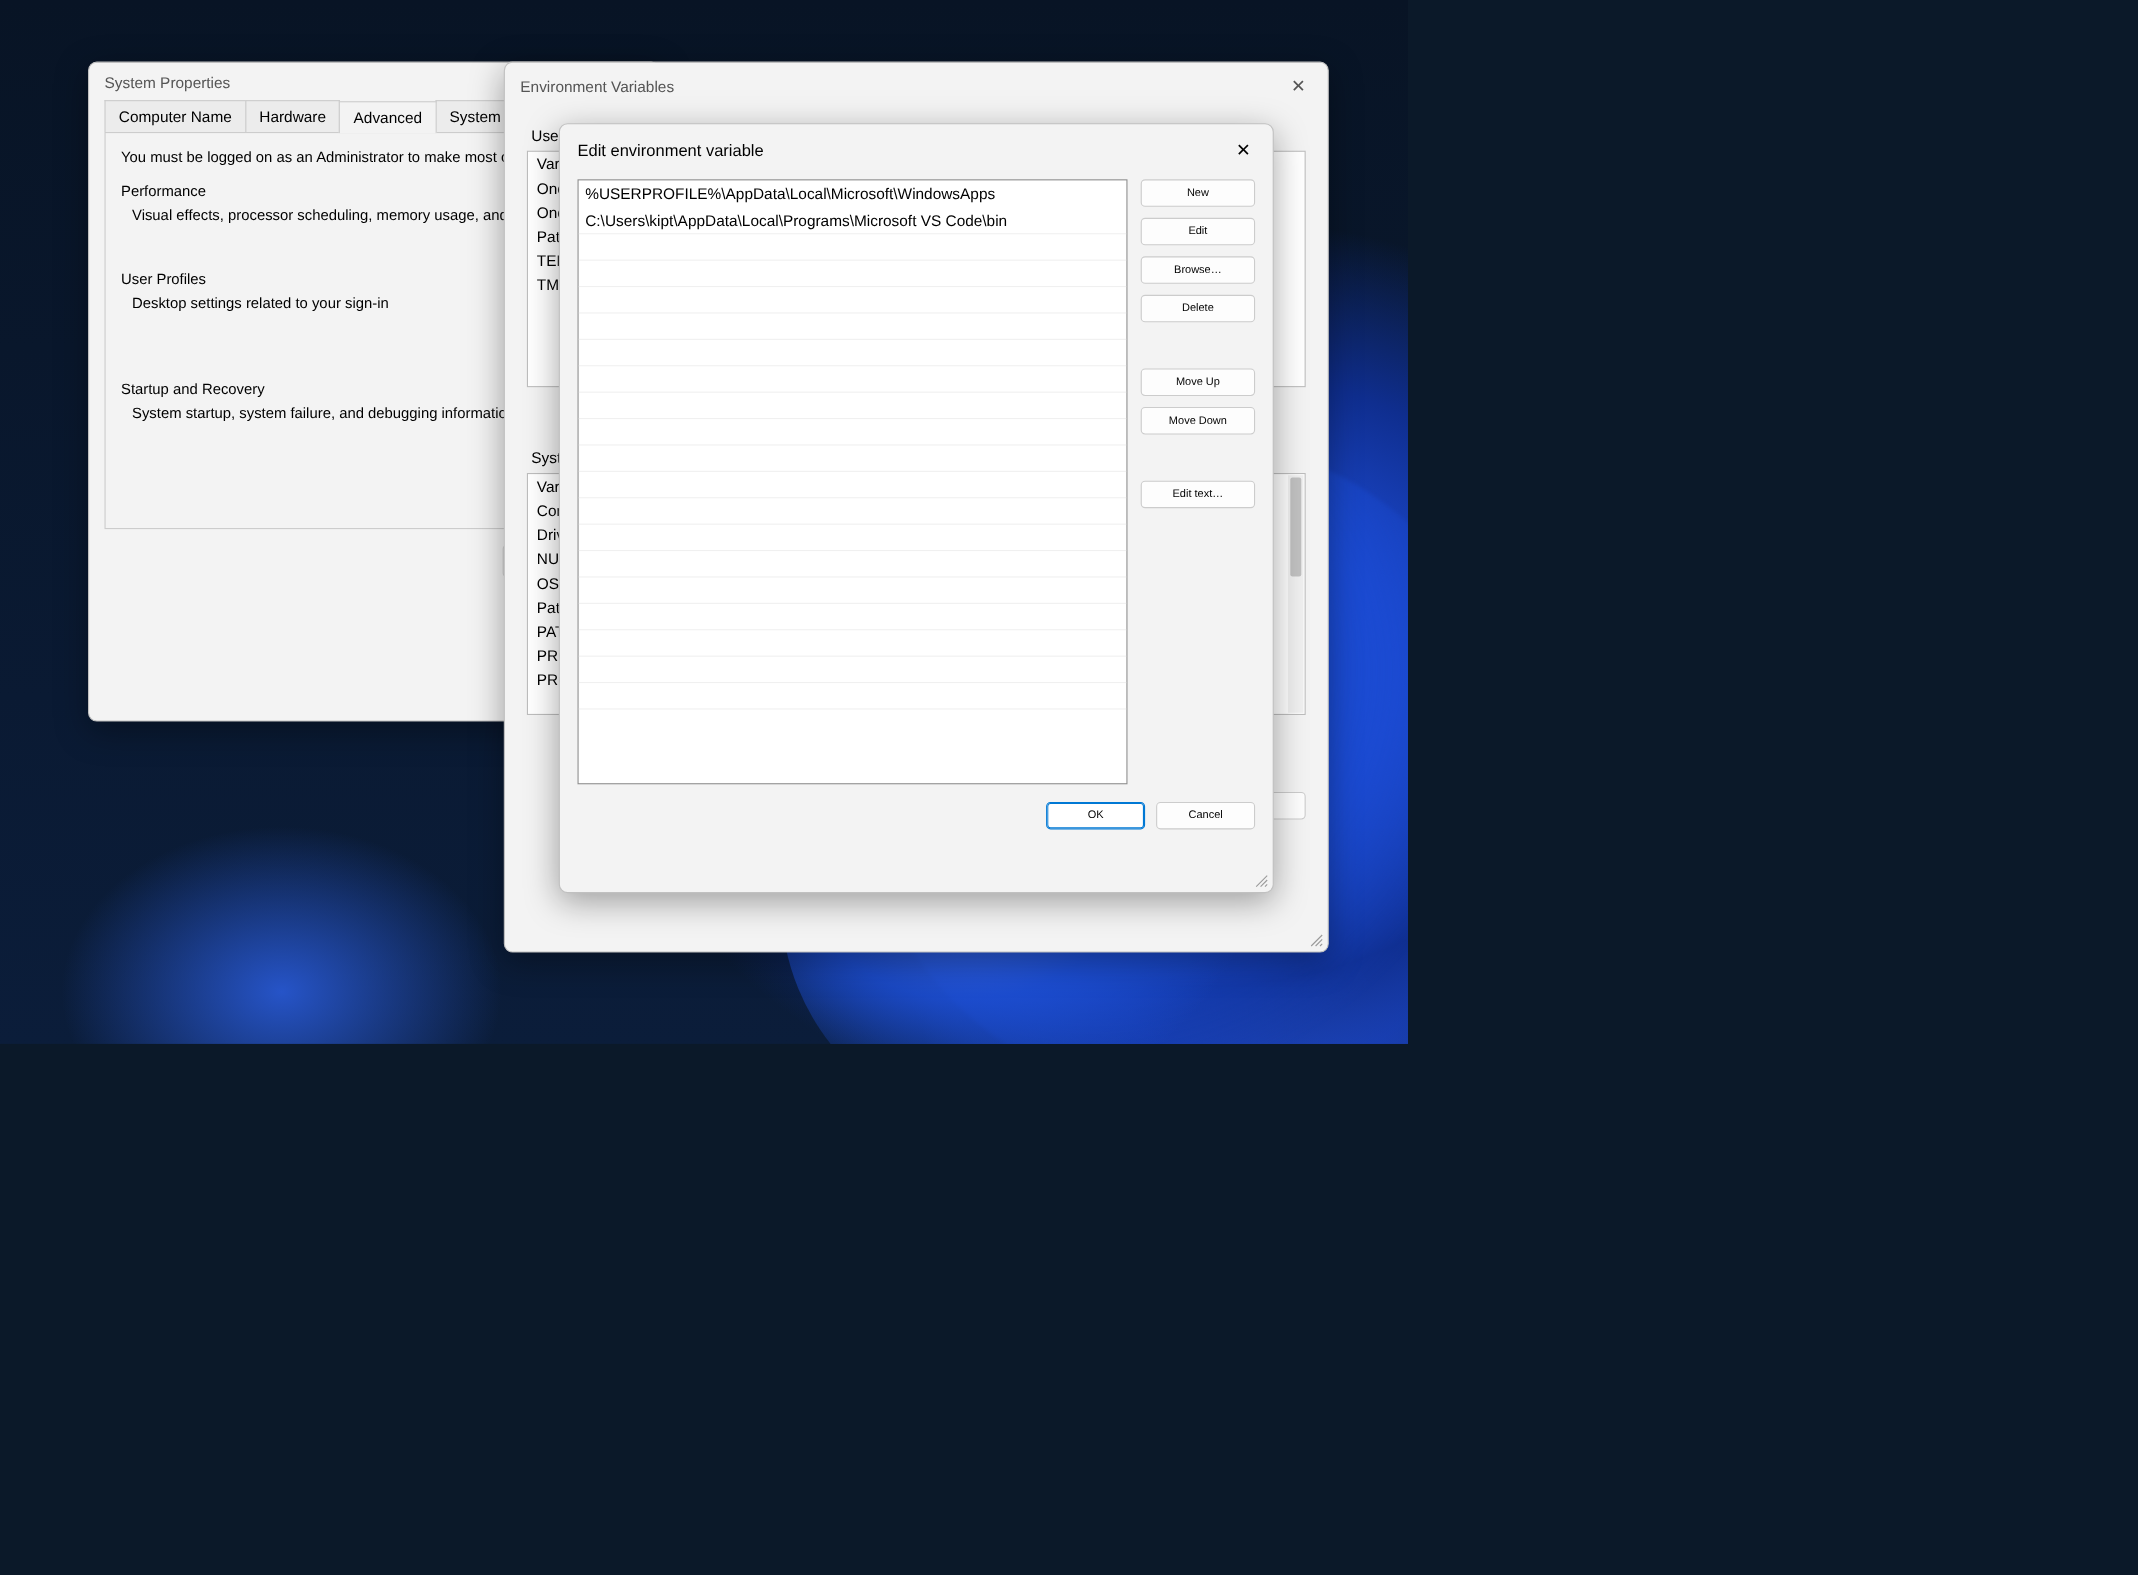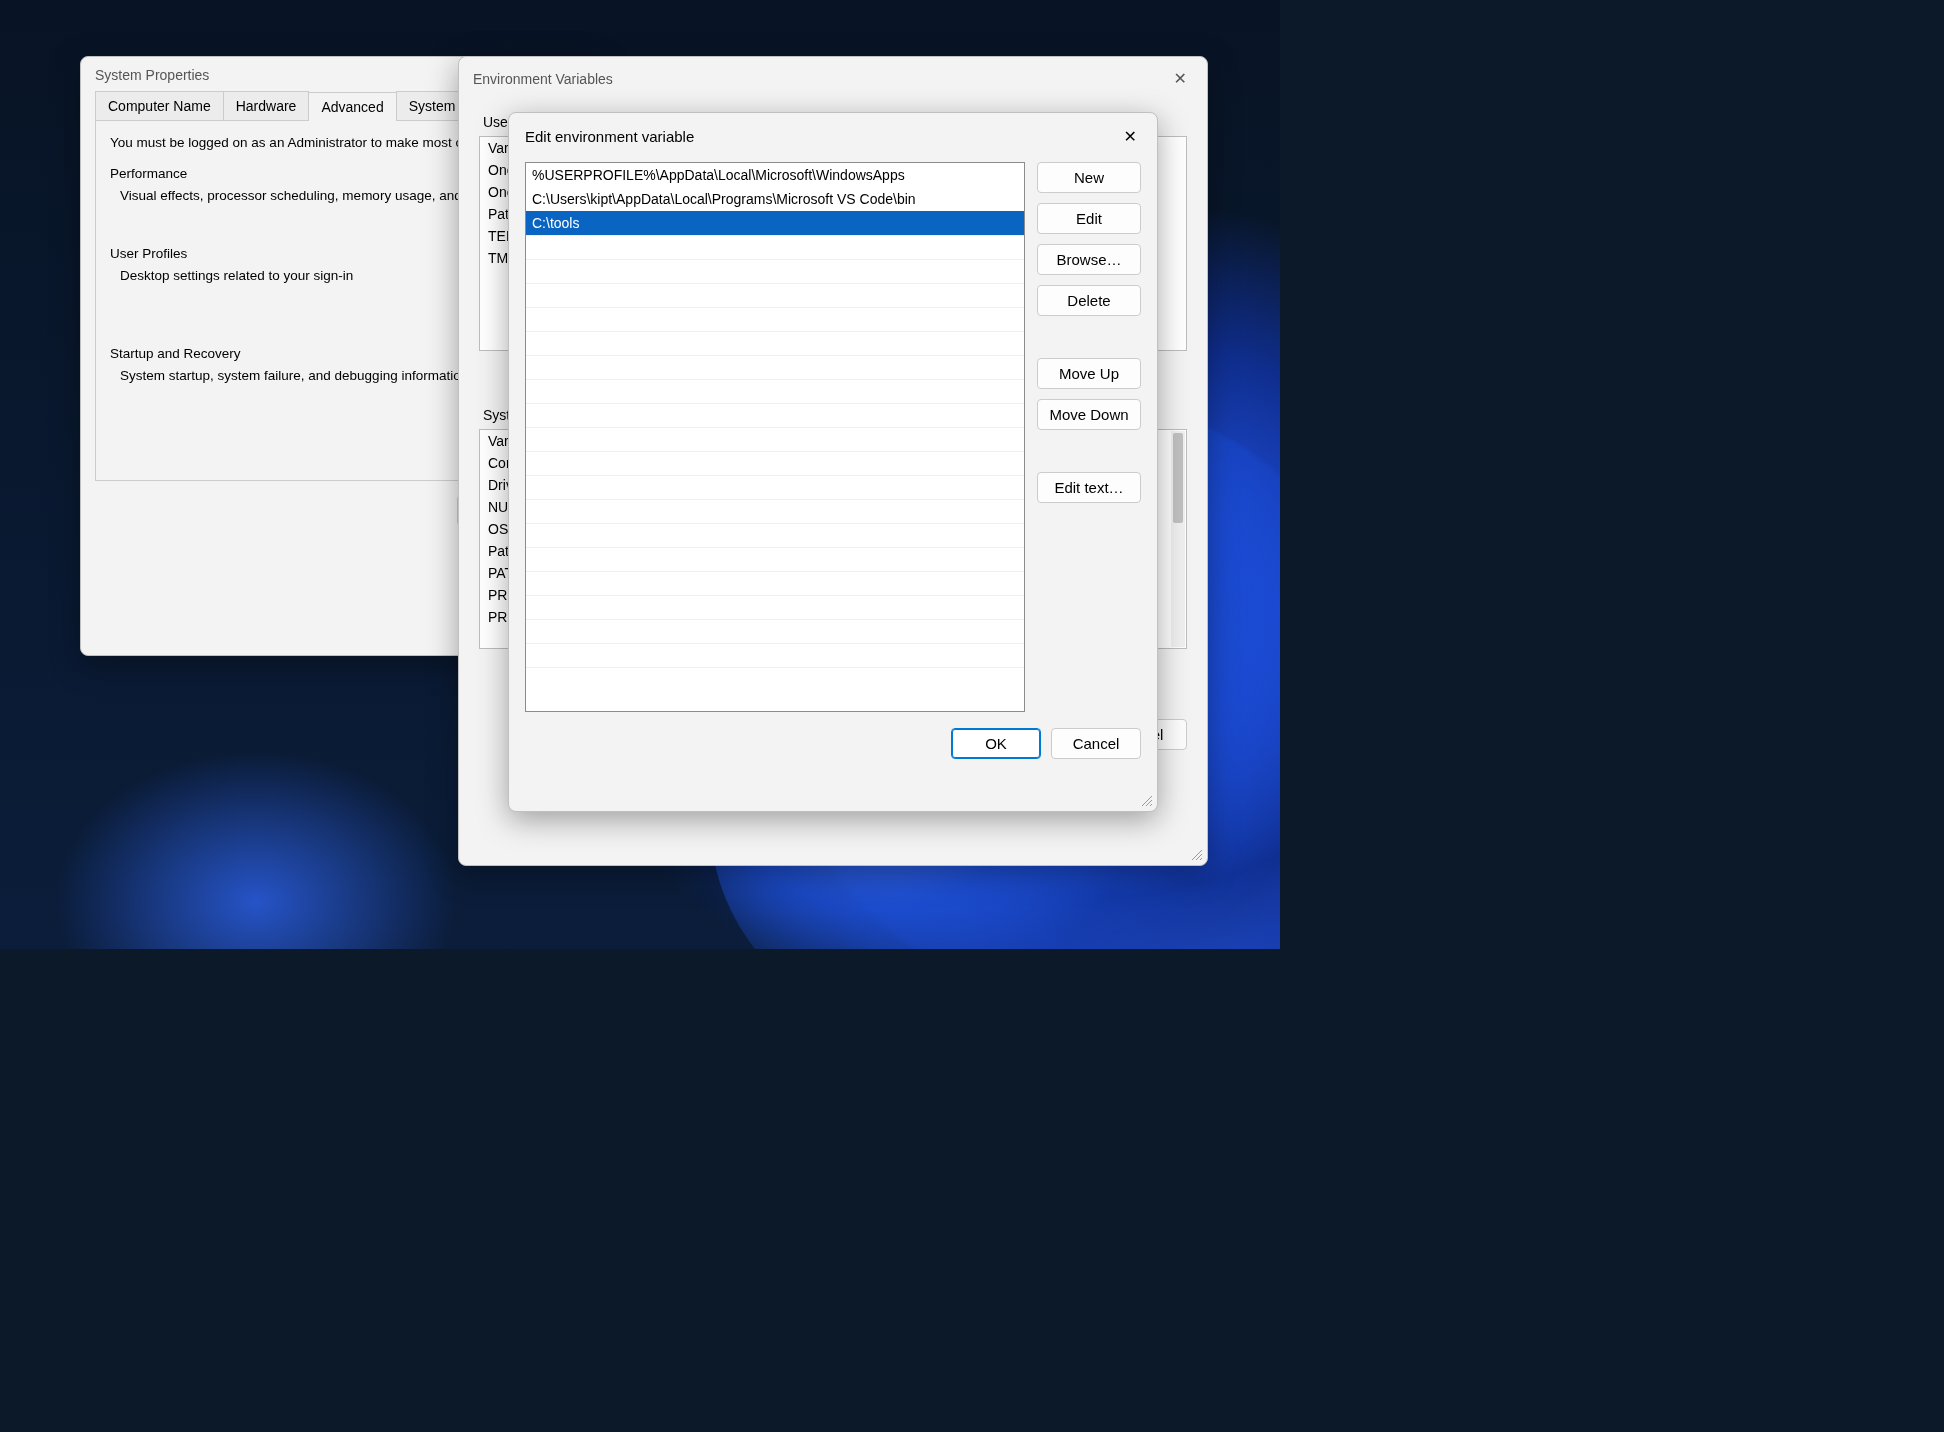--- a/index.html
+++ b/index.html
@@ -78,21 +78,21 @@
     .section-title { margin-bottom: 6px; }
     .section-desc { padding-left: 10px; color: #000; line-height: 1.4; }
     .btn-row { display: flex; gap: 8px; justify-content: flex-end; margin: 10px 14px; }
     .btn {
       background: #fdfdfd;
       border: 1px solid #ccc;
       border-radius: 4px;
       padding: 6px 0;
       min-width: 90px;
       text-align: center;
-      font-size: 15px;
+      font-size: 10px;
       cursor: pointer;
     }
     .btn.default { border-color: #0078d4; background:#fff; box-shadow: 0 0 0 1px #0078d4 inset; }
     .partial-btn {
       background: #fdfdfd;
       border: 1px solid #ccc;
       border-radius: 4px;
       padding: 6px 0 6px 12px;
       font-size: 14.5px;
       width: 40px;
@@ -253,21 +253,20 @@
 <div class="window" id="editdlg">
   <div class="title-bar active">
     <span>Edit environment variable</span>
     <span class="close-x" style="color:#000;">✕</span>
   </div>
   <div class="edit-content">
     <div class="path-list">
       <div id="path-entries">
           <div class="path-row">%USERPROFILE%\AppData\Local\Microsoft\WindowsApps</div>
           <div class="path-row">C:\Users\kipt\AppData\Local\Programs\Microsoft VS Code\bin</div>
-          <div class="path-row selected">C:\tools</div>
         </div>
       <div id="path-grid">
           <div class="path-grid-line"></div>
           <div class="path-grid-line"></div>
           <div class="path-grid-line"></div>
           <div class="path-grid-line"></div>
           <div class="path-grid-line"></div>
           <div class="path-grid-line"></div>
           <div class="path-grid-line"></div>
           <div class="path-grid-line"></div>

